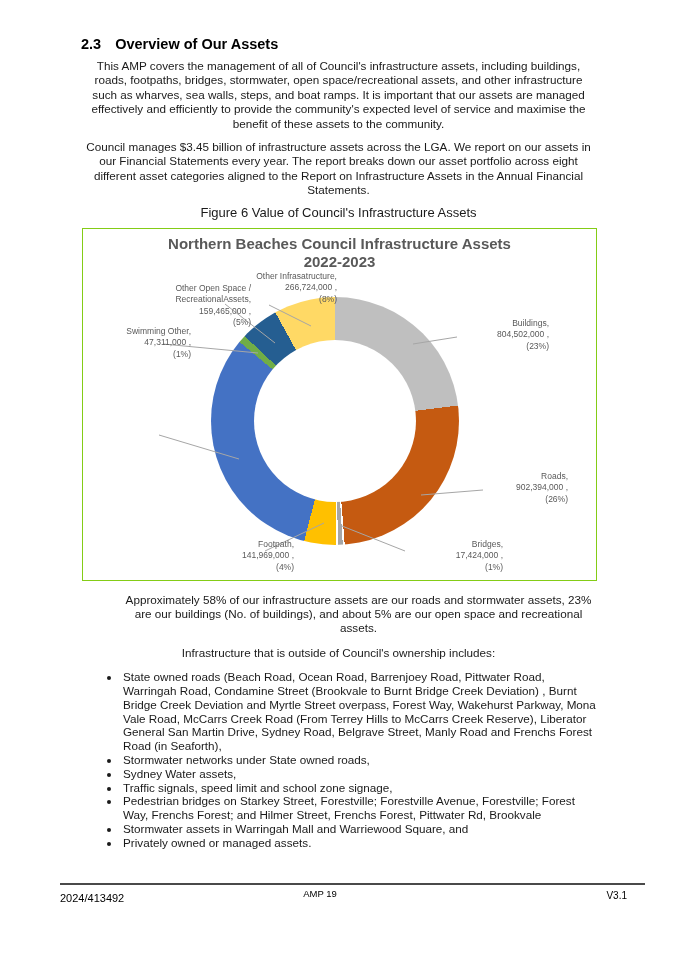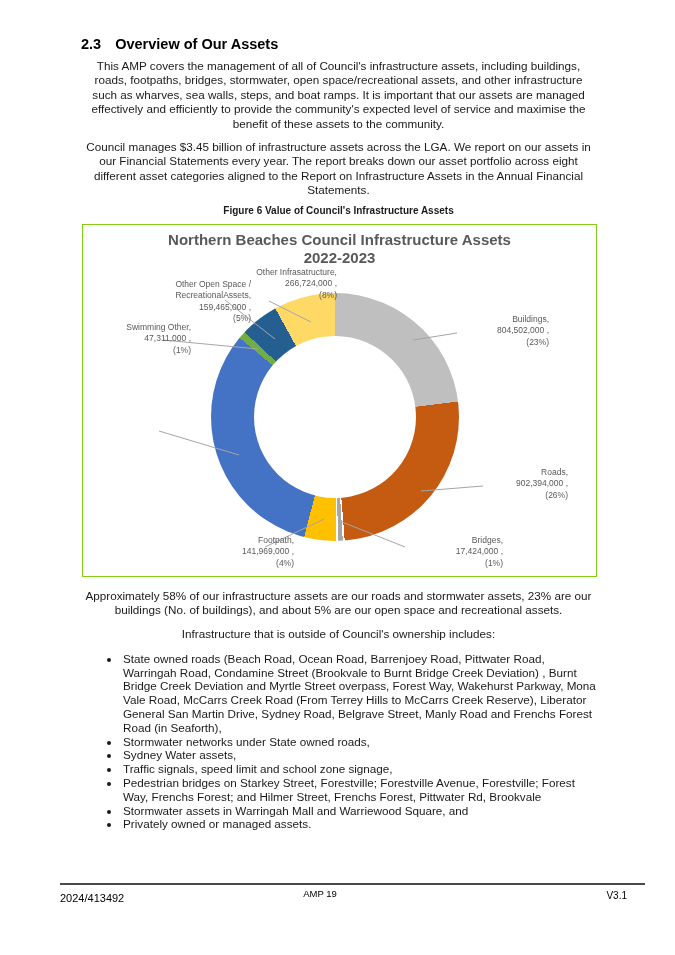--- a/index.html
+++ b/index.html
@@ -6,23 +6,23 @@
   .page {
     position:relative; width:675px; height:955px; background:#ffffff;
     font-family:"Liberation Sans", sans-serif; color:#1a1a1a; overflow:hidden;
   }
   .content { position:absolute; left:81px; top:0; width:515px; }
   .heading { padding-top:36px; font-size:14.5px; font-weight:bold; color:#000; }
   .heading .num { display:inline-block; margin-right:14px; }
   .para { font-size:11.7px; line-height:14.4px; margin:0; text-align:center; }
   .p1 { margin-top:7px; }
   .p2 { margin-top:9px; }
-  .p3 { margin-top:12px; }
+  .p3 { margin-top:12px;margin-left:40px; }
   .p4 { margin-top:10px; }
-  .caption { margin-top:7px; font-size:10px; font-weight:bold; text-align:center; }
+  .caption { margin-top:7px; font-size:13px; font-weight:normal; text-align:center; }
   .figure {
     position:relative; margin-top:8px; margin-left:1px;
     width:513px; height:351px; border:1px solid #84cc16; background:#fff;
   }
   .chart-title {
     position:absolute; left:0; top:6px; width:100%; text-align:center;
     font-size:15px; line-height:18px; font-weight:bold; color:#595959;
   }
   .donut { position:absolute; left:128px; top:68px; width:248px; height:248px; border-radius:50%; }
   .hole  { position:absolute; left:171px; top:111px; width:162px; height:162px; border-radius:50%; background:#fff; }

